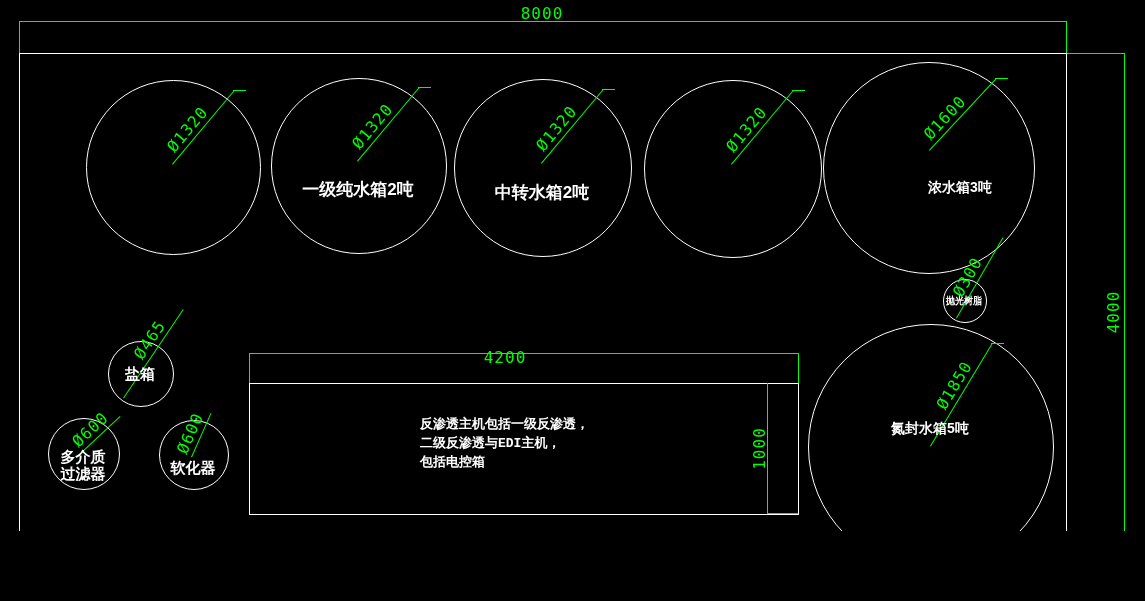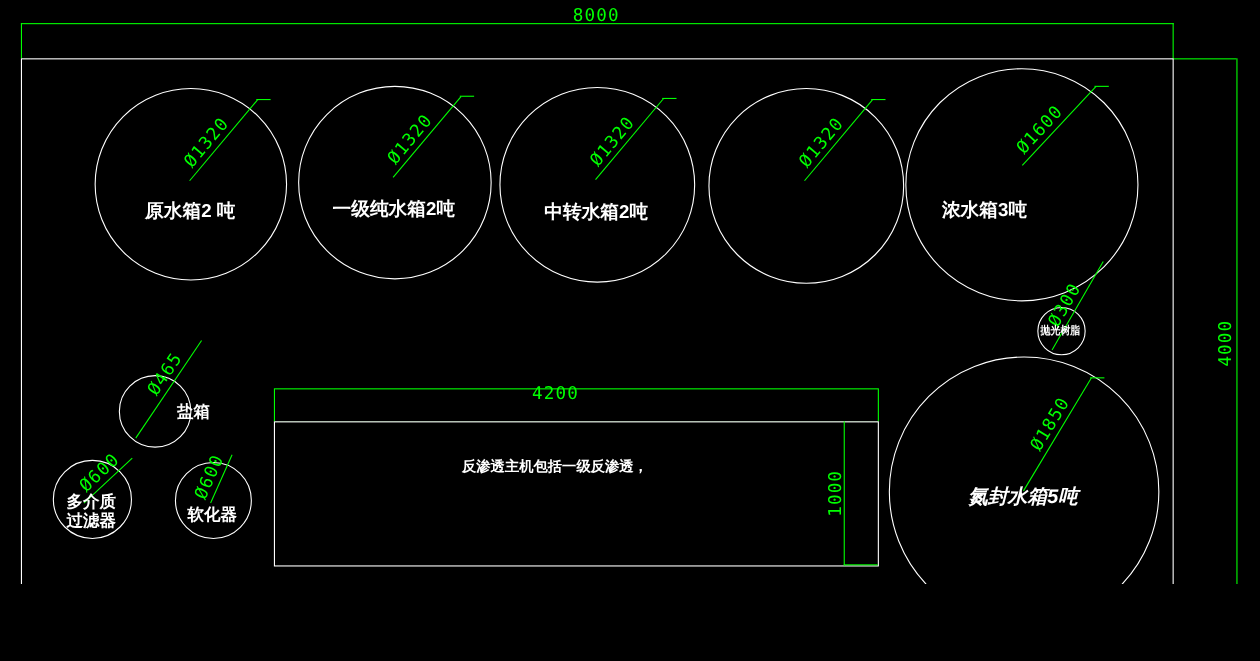--- a/index.html
+++ b/index.html
@@ -40,21 +40,20 @@
   <div class="gh" style="left:1066px;top:576px;width:58px;"></div>
   <div class="dimlabel dimtext vrot" style="left:1082px;top:304px;width:60px;height:16px;">4000</div>
 
   <div class="wrect" style="left:19px;top:53px;width:1046px;height:523px;"></div>
 
   <div class="circle" style="left:86px;top:80px;width:173px;height:173px;"></div>
   <div class="leader" style="left:172px;top:164px;width:96px;transform:rotate(-50deg);">
     <span class="dim dimtext" style="left:10px;">Ø1320</span>
   </div>
   <div class="tail" style="left:233px;top:90px;width:13px;"></div>
-  <div class="tlabel" style="left:93px;top:180px;width:160px;font-size:17px;">原水箱2 吨</div>
 
   <div class="circle" style="left:271px;top:78px;width:174px;height:174px;"></div>
   <div class="leader" style="left:357px;top:161px;width:96px;transform:rotate(-50deg);">
     <span class="dim dimtext" style="left:10px;">Ø1320</span>
   </div>
   <div class="tail" style="left:418px;top:87px;width:13px;"></div>
   <div class="tlabel" style="left:278px;top:178px;width:160px;font-size:17px;">一级纯水箱2吨</div>
 
   <div class="circle" style="left:454px;top:79px;width:176px;height:176px;"></div>
   <div class="leader" style="left:541px;top:163px;width:96px;transform:rotate(-50deg);">
@@ -67,33 +66,33 @@
   <div class="leader" style="left:731px;top:164px;width:96px;transform:rotate(-50deg);">
     <span class="dim dimtext" style="left:10px;">Ø1320</span>
   </div>
   <div class="tail" style="left:792px;top:90px;width:13px;"></div>
 
   <div class="circle" style="left:823px;top:62px;width:210px;height:210px;"></div>
   <div class="leader" style="left:929px;top:150px;width:98px;transform:rotate(-47deg);">
     <span class="dim dimtext" style="left:8px;">Ø1600</span>
   </div>
   <div class="tail" style="left:995px;top:78px;width:13px;"></div>
-  <div class="tlabel" style="left:815px;top:179px;width:160px;font-size:17px;">浓水箱3吨</div>
+  <div class="tlabel" style="left:880px;top:179px;width:160px;font-size:14px;">浓水箱3吨</div>
 
   <div class="circle" style="left:943px;top:279px;width:42px;height:42px;"></div>
   <div class="leader" style="left:956px;top:318px;width:93px;transform:rotate(-60deg);">
     <span class="dim dimtext" style="left:20px;">Ø300</span>
   </div>
   <div class="tlabel" style="left:941px;top:294px;width:46px;font-size:10px;transform:scaleX(.9);">抛光树脂</div>
 
   <div class="circle" style="left:108px;top:341px;width:64px;height:64px;"></div>
   <div class="leader" style="left:123px;top:398px;width:107px;transform:rotate(-56deg);">
     <span class="dim dimtext" style="left:42px;">Ø465</span>
   </div>
-  <div class="tlabel" style="left:110px;top:365px;width:60px;font-size:15px;padding-left:36px;">盐箱</div>
+  <div class="tlabel" style="left:110px;top:365px;width:60px;font-size:15px;">盐箱</div>
 
   <div class="circle" style="left:48px;top:418px;width:70px;height:70px;"></div>
   <div class="leader" style="left:76px;top:457px;width:60px;transform:rotate(-43deg);">
     <span class="dim dimtext" style="left:8px;">Ø600</span>
   </div>
   <div class="tlabel" style="left:43px;top:448px;width:80px;font-size:15px;line-height:17px;">
     <div>多介质</div>
     <div>过滤器</div>
   </div>
 
@@ -104,22 +103,24 @@
   <div class="tlabel" style="left:153px;top:459px;width:80px;font-size:15px;">软化器</div>
 
   <div class="grect" style="left:249px;top:353px;width:548px;height:29px;"></div>
   <div class="dimlabel dimtext" style="left:455px;top:348px;width:100px;">4200</div>
   <div class="wrect" style="left:249px;top:383px;width:548px;height:130px;background:#000;"></div>
   <div class="gv" style="left:767px;top:383px;height:131px;"></div>
   <div class="gh" style="left:767px;top:513px;width:31px;"></div>
   <div class="dimlabel dimtext vrot" style="left:727px;top:441px;width:60px;height:15px;">1000</div>
   <div class="rodesc" style="left:420px;top:415px;font-family:Liberation Mono, monospace;">
     <div>反渗透主机包括一级反渗透，</div>
+    <div>二级反渗透与EDI主机，</div>
+    <div>包括电控箱</div>
   </div>
 
   <div class="circle" style="left:808px;top:324px;width:244px;height:244px;"></div>
   <div class="leader" style="left:930px;top:446px;width:120px;transform:rotate(-59deg);">
     <span class="dim dimtext" style="left:38px;">Ø1850</span>
   </div>
   <div class="tail" style="left:991px;top:343px;width:13px;"></div>
-  <div class="tlabel" style="left:850px;top:439px;width:160px;font-size:18px;font-style:italic;">氮封水箱5吨</div>
+  <div class="tlabel" style="left:850px;top:420px;width:160px;font-size:14px;">氮封水箱5吨</div>
 
 </div>
 
 </body></html>

